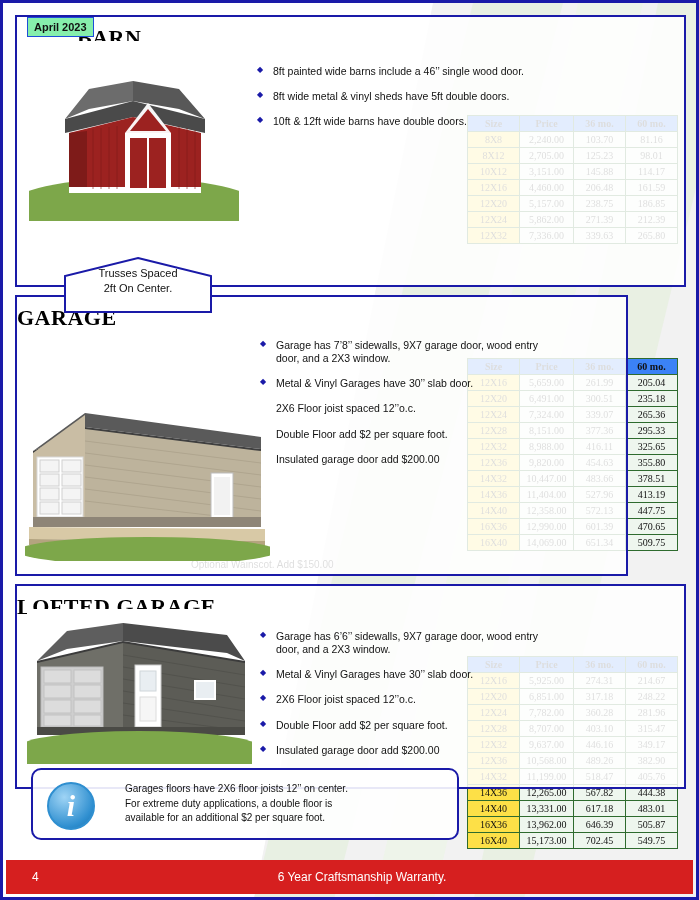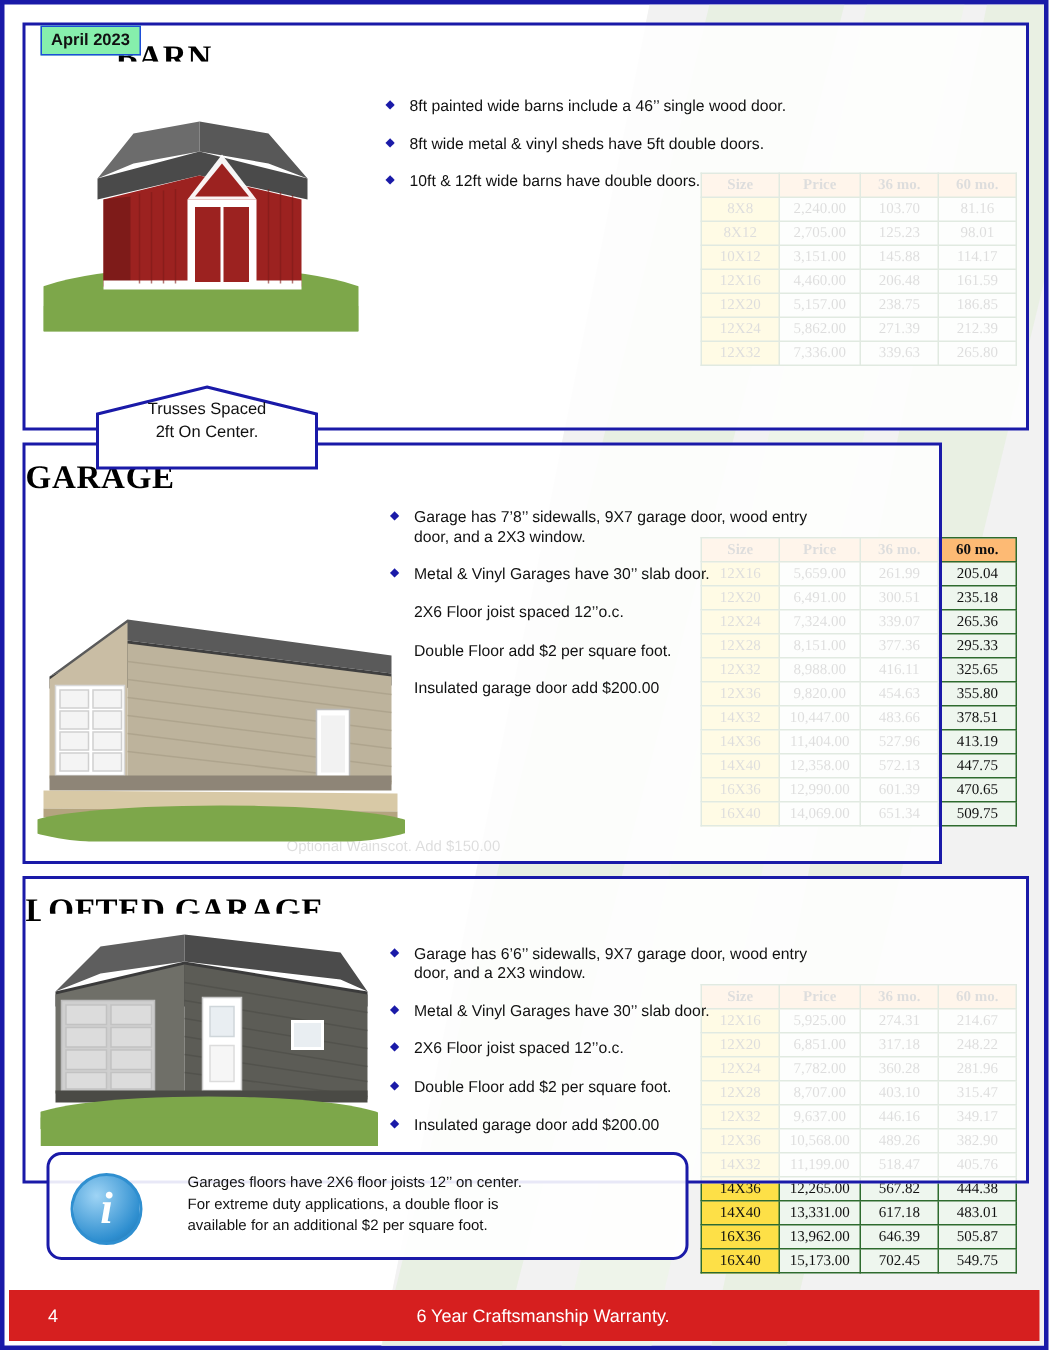--- a/index.html
+++ b/index.html
@@ -92,21 +92,21 @@
     background: #fff;
   }
   table.price th, table.price td {
     border: 1px solid #2e6b2e;
     padding: 1px 4px;
     text-align: center;
     height: 15px;
     line-height: 13px;
   }
   table.price th {
-    background: #fdba74;
+    background: #3b82f6;
     font-weight: bold;
     color: #111;
   }
   table.price td { background: #eef6ee; color: #111; }
   table.price td.size { background: #fde047; }
   table.price col.c0 { width: 52px; }
   table.price col.c1 { width: 54px; }
   table.price col.c2 { width: 52px; }
   table.price col.c3 { width: 52px; }
 

